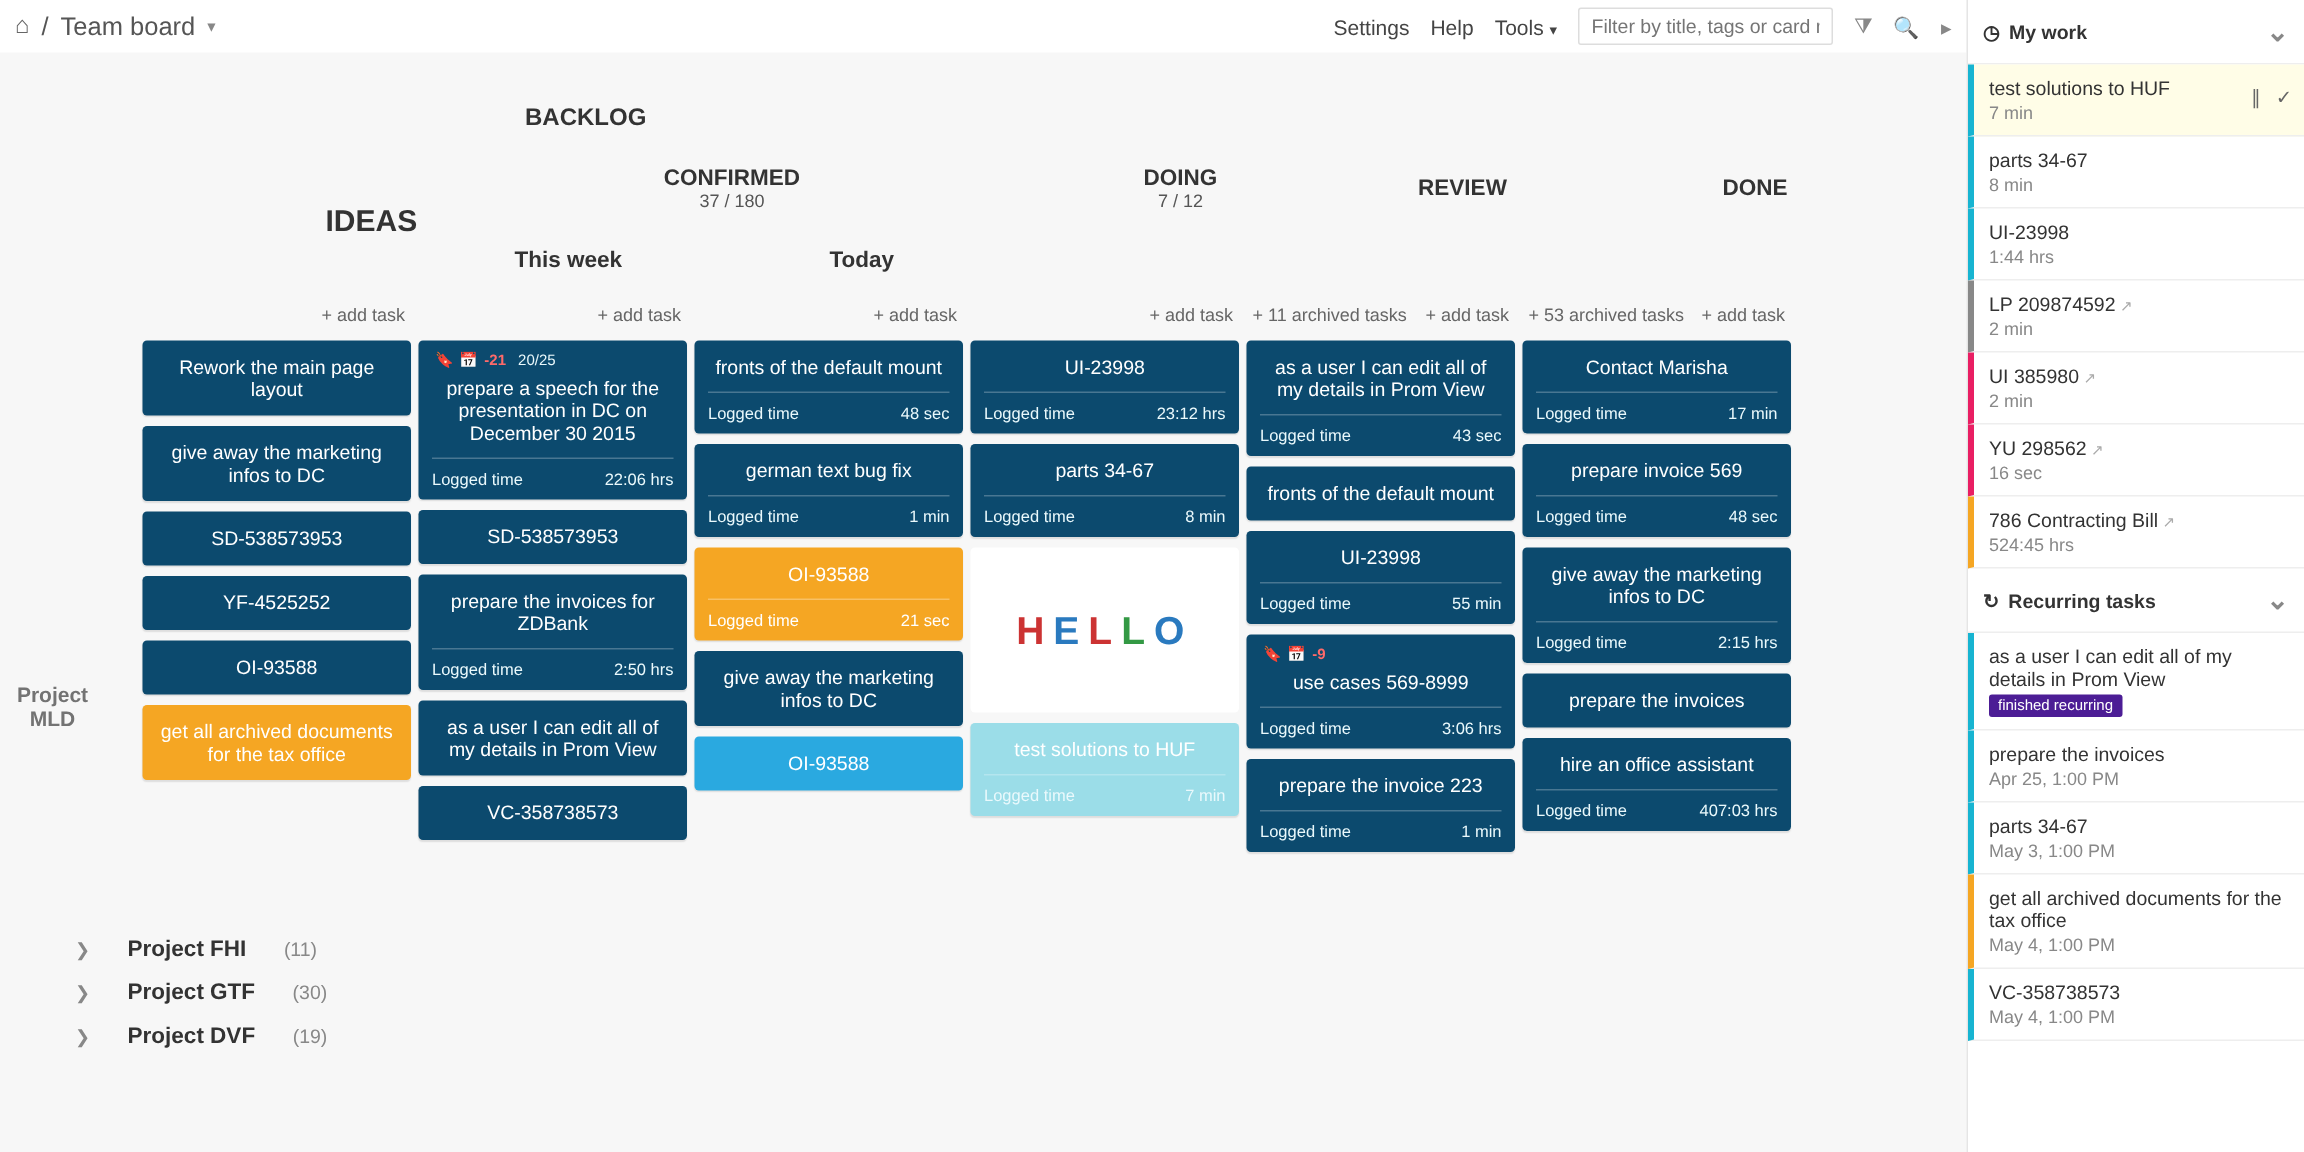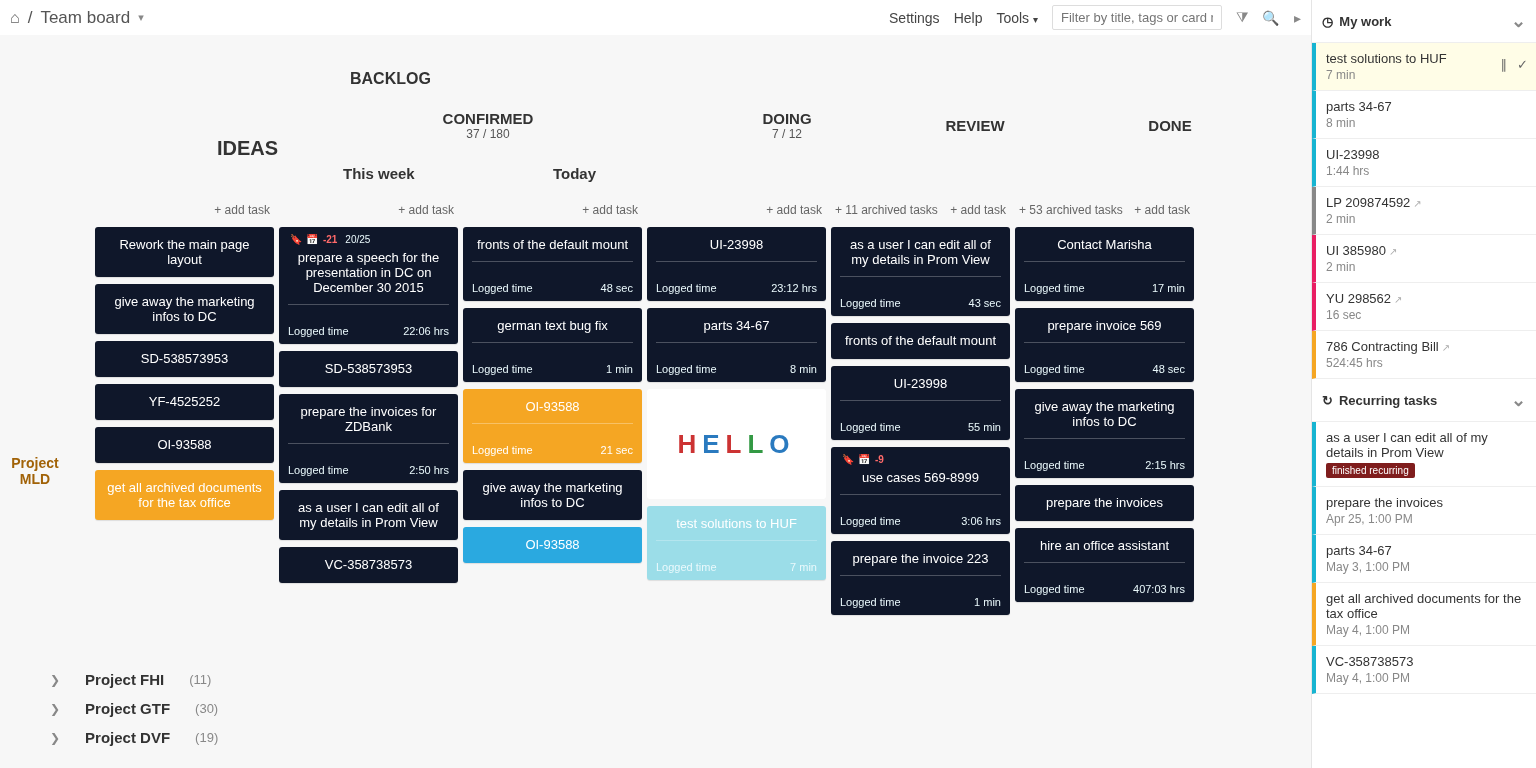--- a/index.html
+++ b/index.html
@@ -19,29 +19,29 @@
 .hDoing { position:absolute; top:65px; left:712px; font-weight:bold; font-size:15px; text-align:center; width:100px;}
 .hDoing .sub{font-size:12px;font-weight:normal;color:#555;}
 .hReview{ position:absolute; top:72px; left:900px; font-weight:bold; font-size:15px; width:100px; text-align:center;}
 .hDone  { position:absolute; top:72px; left:1095px; font-weight:bold; font-size:15px; width:100px; text-align:center;}
 .hWeek  { position:absolute; top:120px; left:318px; font-weight:bold; font-size:15px;}
 .hToday { position:absolute; top:120px; left:528px; font-weight:bold; font-size:15px;}
 .cols { display:flex; gap:5px; padding-left:70px;}
 .col { width:179px; display:flex; flex-direction:column; gap:7px; position:relative;}
 .col .head { display:flex; justify-content:flex-end; font-size:12px; color:#666; padding:3px 4px;}
 .col .head .arch { margin-right:auto; margin-left:-0px;}
-.swim { position:absolute; top:420px; left:5px; width:60px; text-align:center; font-weight:bold; font-size:14px; color:#a16207;}
-.card { background:#0f172a; color:#fff; border-radius:3px; padding:7px 9px; display:flex; flex-direction:column; box-shadow:0 1px 1px rgba(0,0,0,.1); min-height:36px;}
+.swim { position:absolute; top:420px; left:5px; width:60px; text-align:center; font-weight:bold; font-size:14px; color:#737373;}
+.card { background:#0c4a6e; color:#fff; border-radius:3px; padding:7px 9px; display:flex; flex-direction:column; box-shadow:0 1px 1px rgba(0,0,0,.1); min-height:36px;}
 .card.blue { background:#2aa9e0; }
 .card.orange { background:#f5a623; }
 .card.sel { background:#9bdde8; color:#fff;}
 .card .t { text-align:center; font-size:13px; padding:3px 0;}
 .card .meta { display:flex; align-items:center; font-size:10px; color:#cceff5; padding:0 2px 2px; gap:4px;}
 .card .meta .red{color:#ff6a6a; font-weight:bold;}
-.card .ft { display:flex; justify-content:space-between; font-size:11px; border-top:1px solid rgba(255,255,255,.25); margin-top:6px; padding-top:20px; color:#eaf9fc;}
+.card .ft { display:flex; justify-content:space-between; font-size:11px; border-top:1px solid rgba(255,255,255,.25); margin-top:6px; padding-top:8px; color:#eaf9fc;}
 .card.orange .ft{color:#fff;border-top-color:rgba(255,255,255,.3);}
 .imgcard { background:#fff; border-radius:3px; height:110px; display:flex; align-items:center; justify-content:center; font-size:26px; letter-spacing:6px; font-weight:bold; color:#c33;}
 .imgcard span:nth-child(2){color:#2a7abf;}
 .imgcard span:nth-child(3){color:#c33;}
 .imgcard span:nth-child(4){color:#394;}
 .imgcard span:nth-child(5){color:#2a7abf;}
 .projects { margin-top:50px; }
 .prow { display:flex; align-items:center; gap:25px; padding:6px 25px; font-size:15px;}
 .prow .chev{color:#888;font-size:12px;}
 .prow .cnt{color:#888;font-size:13px;}
@@ -52,21 +52,21 @@
 .sitem { border-left:4px solid #888; border-bottom:1px solid #eee; padding:8px 10px; position:relative;}
 .sitem .tt{color:#333;}
 .sitem .st{color:#888; font-size:12px; margin-top:2px;}
 .sitem.c-cyan{border-left-color:#17b4d1;}
 .sitem.c-gray{border-left-color:#888;}
 .sitem.c-pink{border-left-color:#e91e63;}
 .sitem.c-orange{border-left-color:#f5a623;}
 .sitem.hl{background:#fffde7;}
 .sitem .icr{position:absolute;right:8px;top:14px;display:flex;gap:10px;color:#666;}
 .ext{font-size:10px;color:#aaa;margin-left:3px;}
-.badge{display:inline-block;background:#7f1d1d;color:#fff;font-size:10px;padding:2px 6px;border-radius:2px;margin-top:3px;}
+.badge{display:inline-block;background:#4c1d95;color:#fff;font-size:10px;padding:2px 6px;border-radius:2px;margin-top:3px;}
 </style>
 </head>
 <body>
 
 <div class="top">
   <div class="crumb">
     <span class="home-ico">⌂</span>
     <span>/</span>
     <span>Team board</span>
     <span style="font-size:11px;color:#888;">▾</span>

